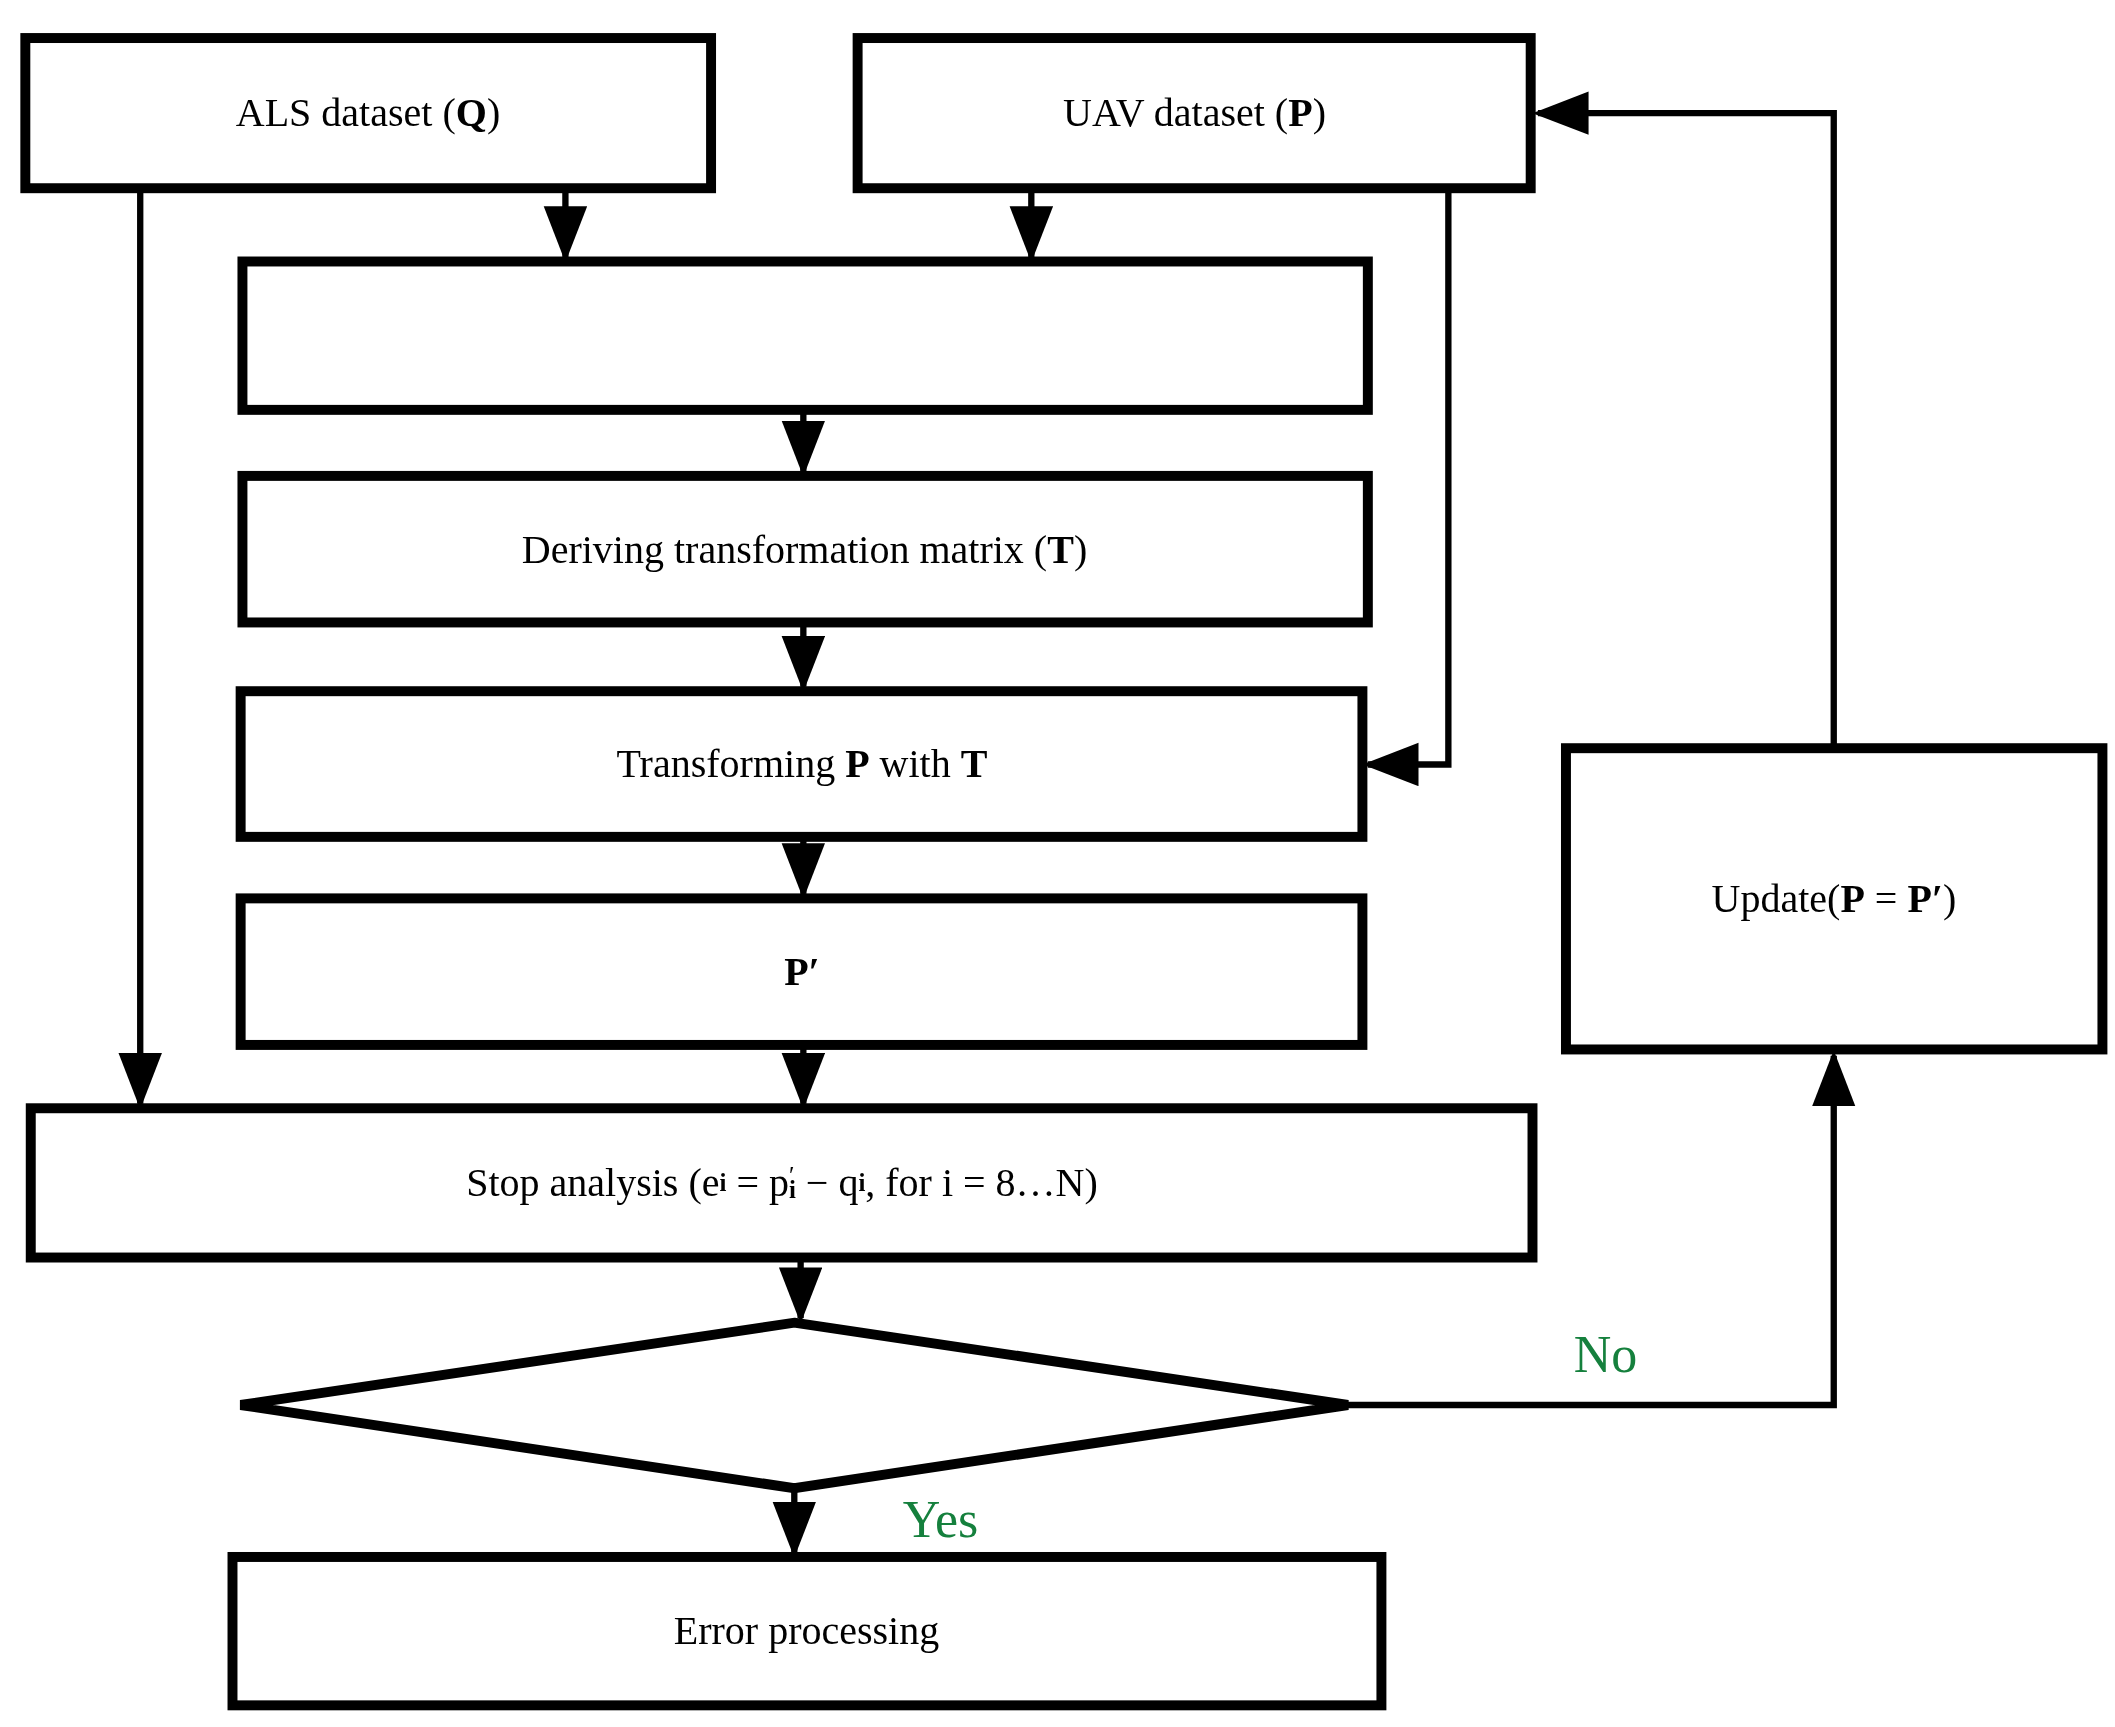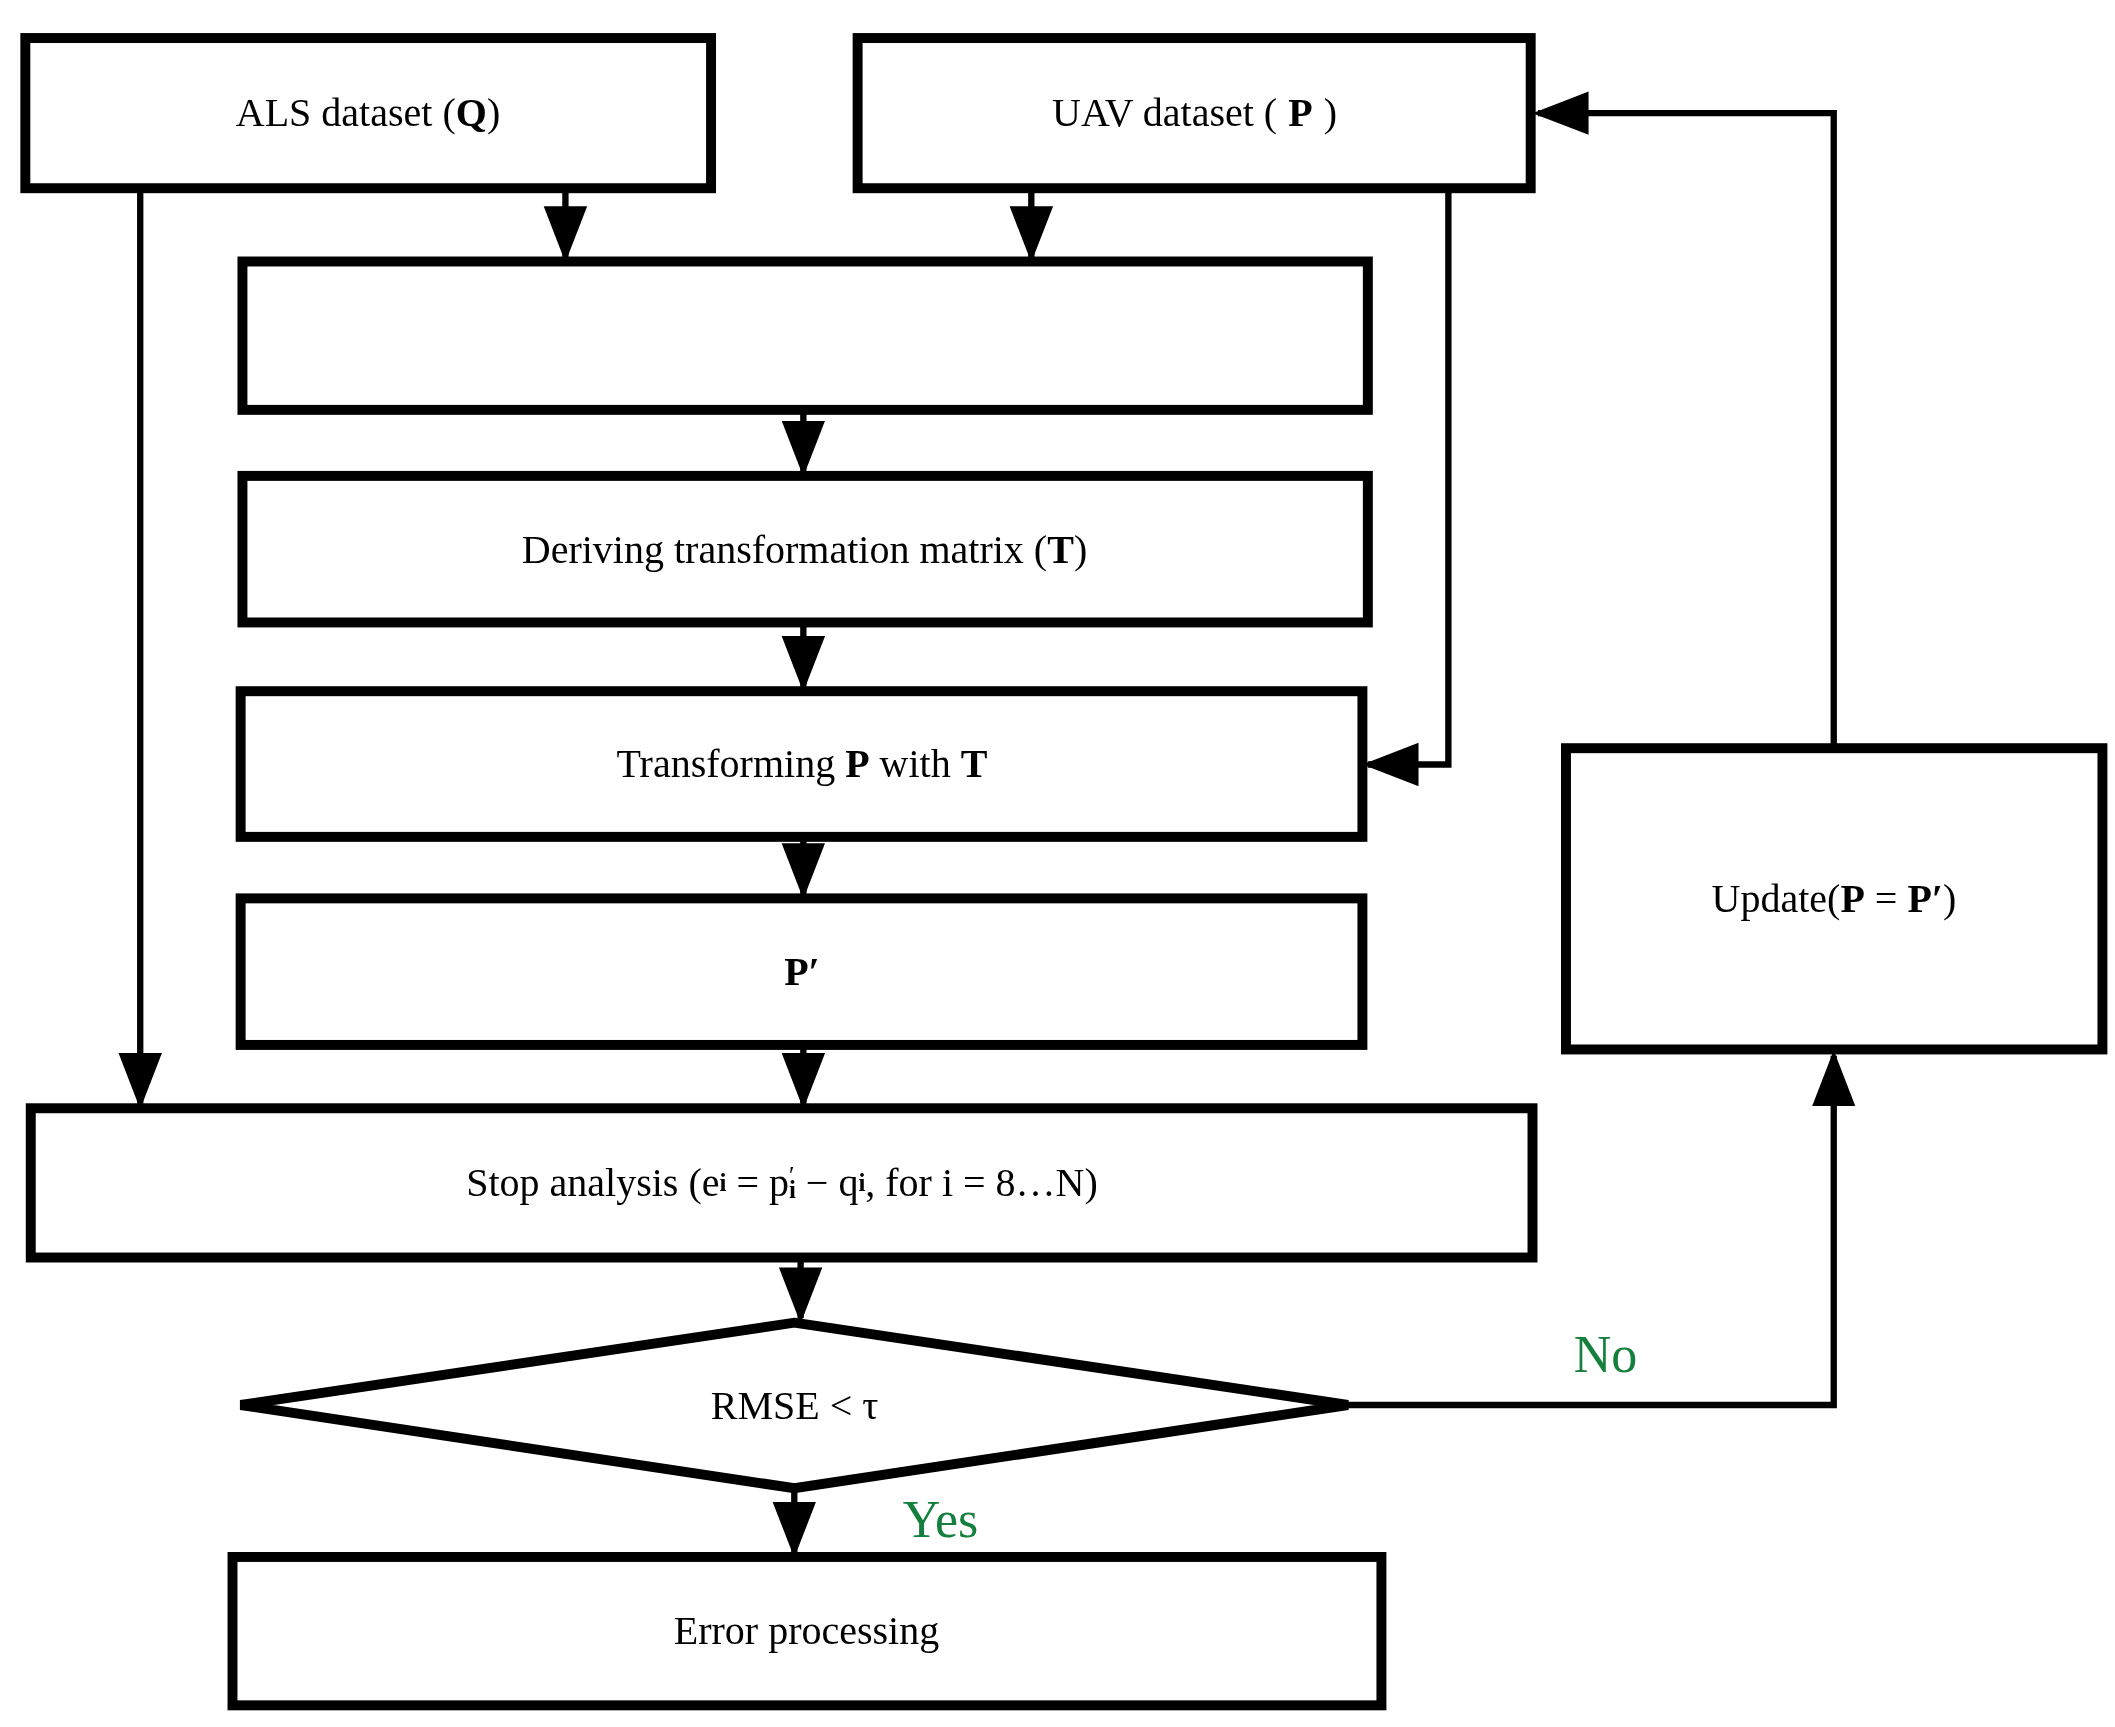--- a/index.html
+++ b/index.html
@@ -53,32 +53,31 @@
     <path class="arrow" d="M155,208 L155,1220" marker-end="url(#ah)"></path>
     <path class="arrow" d="M1601,208 L1601,845 L1512,845" marker-end="url(#ah)"></path>
     <path class="arrow" d="M885,1390 L885,1457" marker-end="url(#ah)"></path>
     <path class="arrow" d="M878,1645 L878,1716" marker-end="url(#ah)"></path>
     <path class="arrow" d="M1490,1553 L2027,1553 L2027,1167" marker-end="url(#ah)"></path>
     <path class="arrow" d="M2027,827 L2027,125 L1700,125" marker-end="url(#ah)"></path>
   </svg>
 
   <div class="lbl" style="left:25px;top:38px;width:686px;height:150px;"><span>ALS dataset (</span><b>Q</b><span>)</span></div>
 
-  <div class="lbl" style="left:858px;top:38px;width:673px;height:150px;gap:11px;"><span>UAV dataset (</span><b>P</b><span>)</span></div>
+  <div class="lbl" style="left:858px;top:38px;width:673px;height:150px;"><span>UAV dataset (</span><b>P</b><span>)</span></div>
 
 
   <div class="lbl" style="left:242px;top:476px;width:1125px;height:147px;align-items:center;"><span>Deriving transformation matrix (</span><b>T</b><span>)</span></div>
 
   <div class="lbl" style="left:241px;top:691px;width:1122px;height:146px;"><span>Transforming </span><b>P</b><span> with </span><b>T</b></div>
 
   <div class="lbl" style="left:241px;top:898px;width:1122px;height:147px;"><b>P′</b></div>
 
   <div class="lbl" style="left:31px;top:1108px;width:1502px;height:149px;"><span>Stop analysis (e</span><span class="sub">i</span><span> = p</span><span class="stk"><span class="pr">′</span><span class="si">i</span></span><span> − q</span><span class="sub">i</span><span>, for i = 8…N)</span></div>
 
-  <div class="lbl" style="left:241px;top:1323px;width:1107px;height:166px;"><span>RMSE &lt; τ</span></div>
 
   <div class="lbl" style="left:232px;top:1557px;width:1149px;height:148px;"><span>Error processing</span></div>
 
   <div class="lbl two-line" style="left:1566px;top:748px;width:536px;height:301px;"><span>Update</span><span><span>(</span><b>P</b><span> = </span><b>P′</b><span>)</span></span></div>
 
   <div class="edge-lbl" style="left:859px;top:1488px;width:163px;height:63px;">
       <span>Yes</span>
     </div>
 
   <div class="edge-lbl" style="left:1524px;top:1323px;width:163px;height:63px;">

